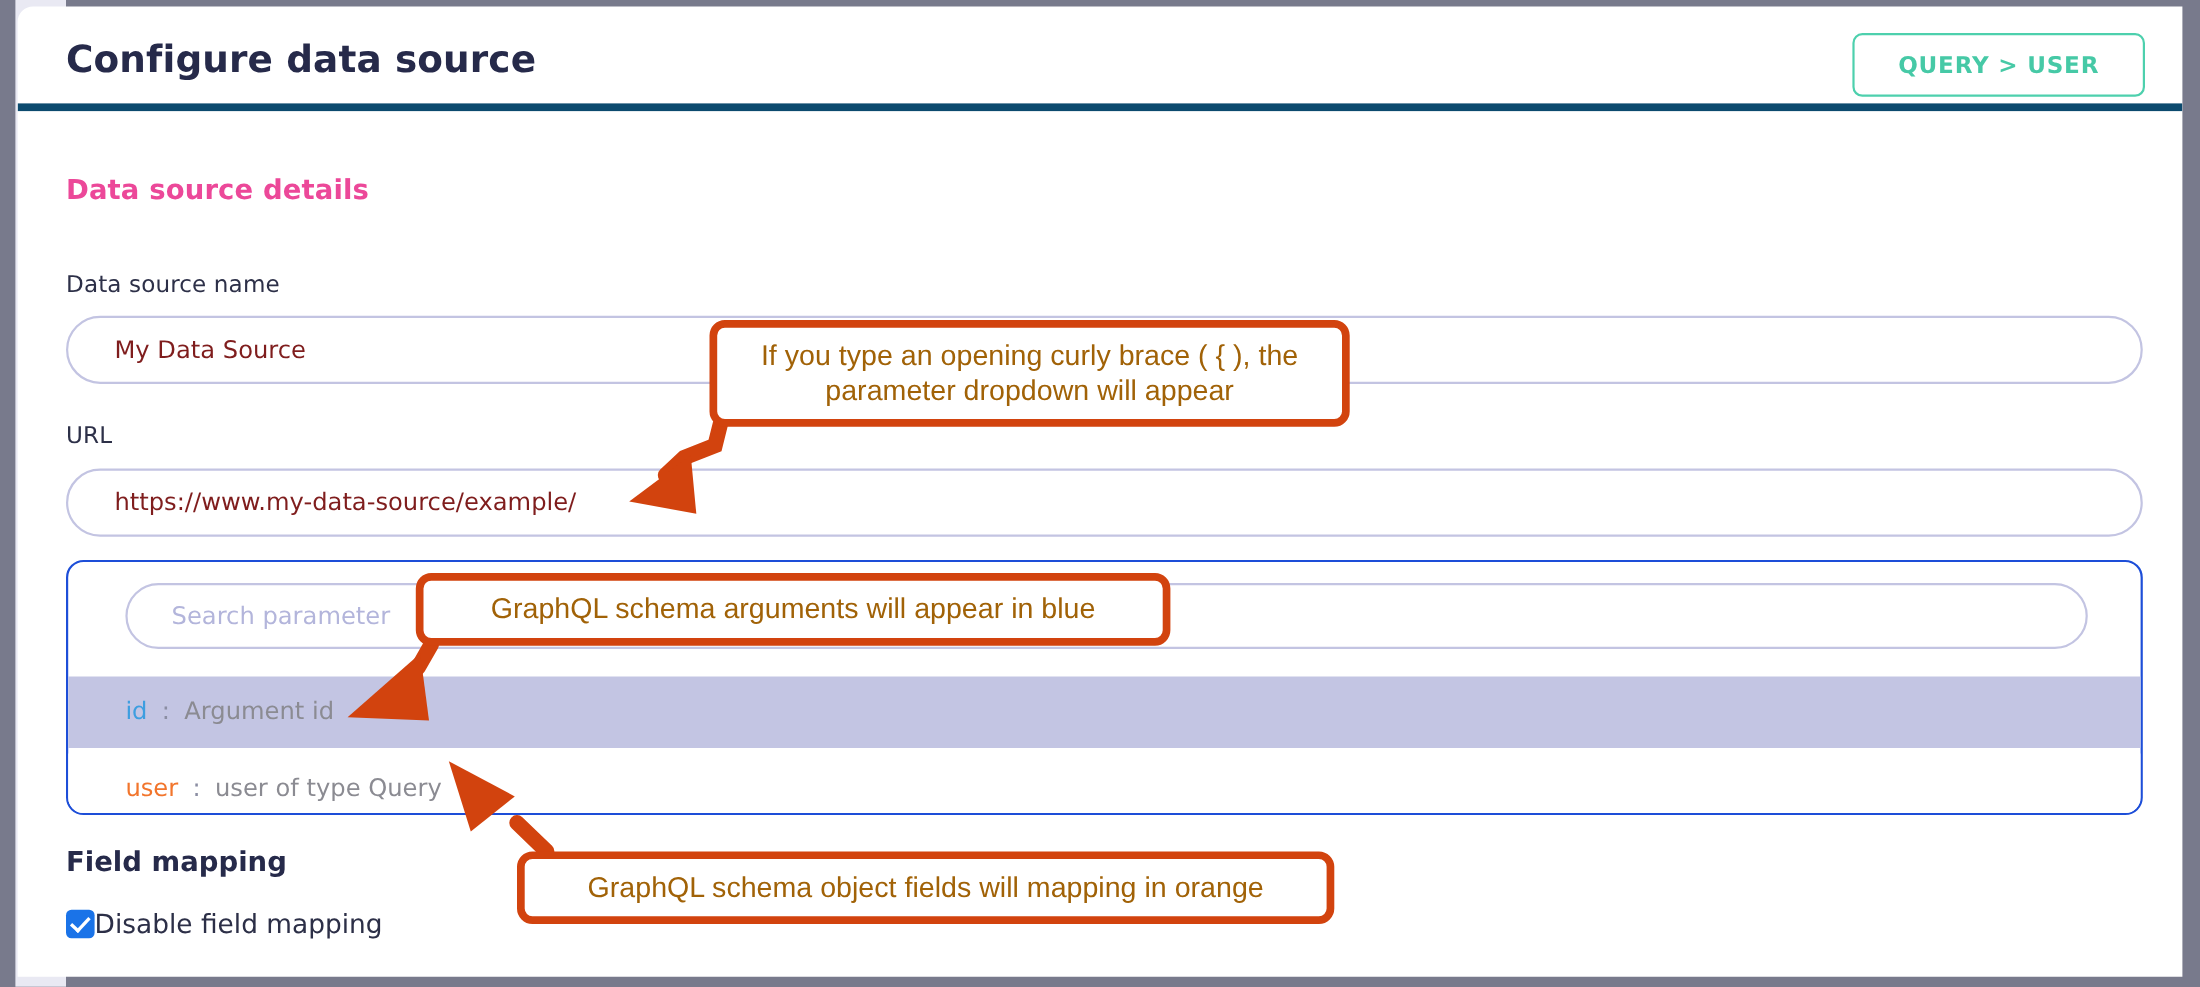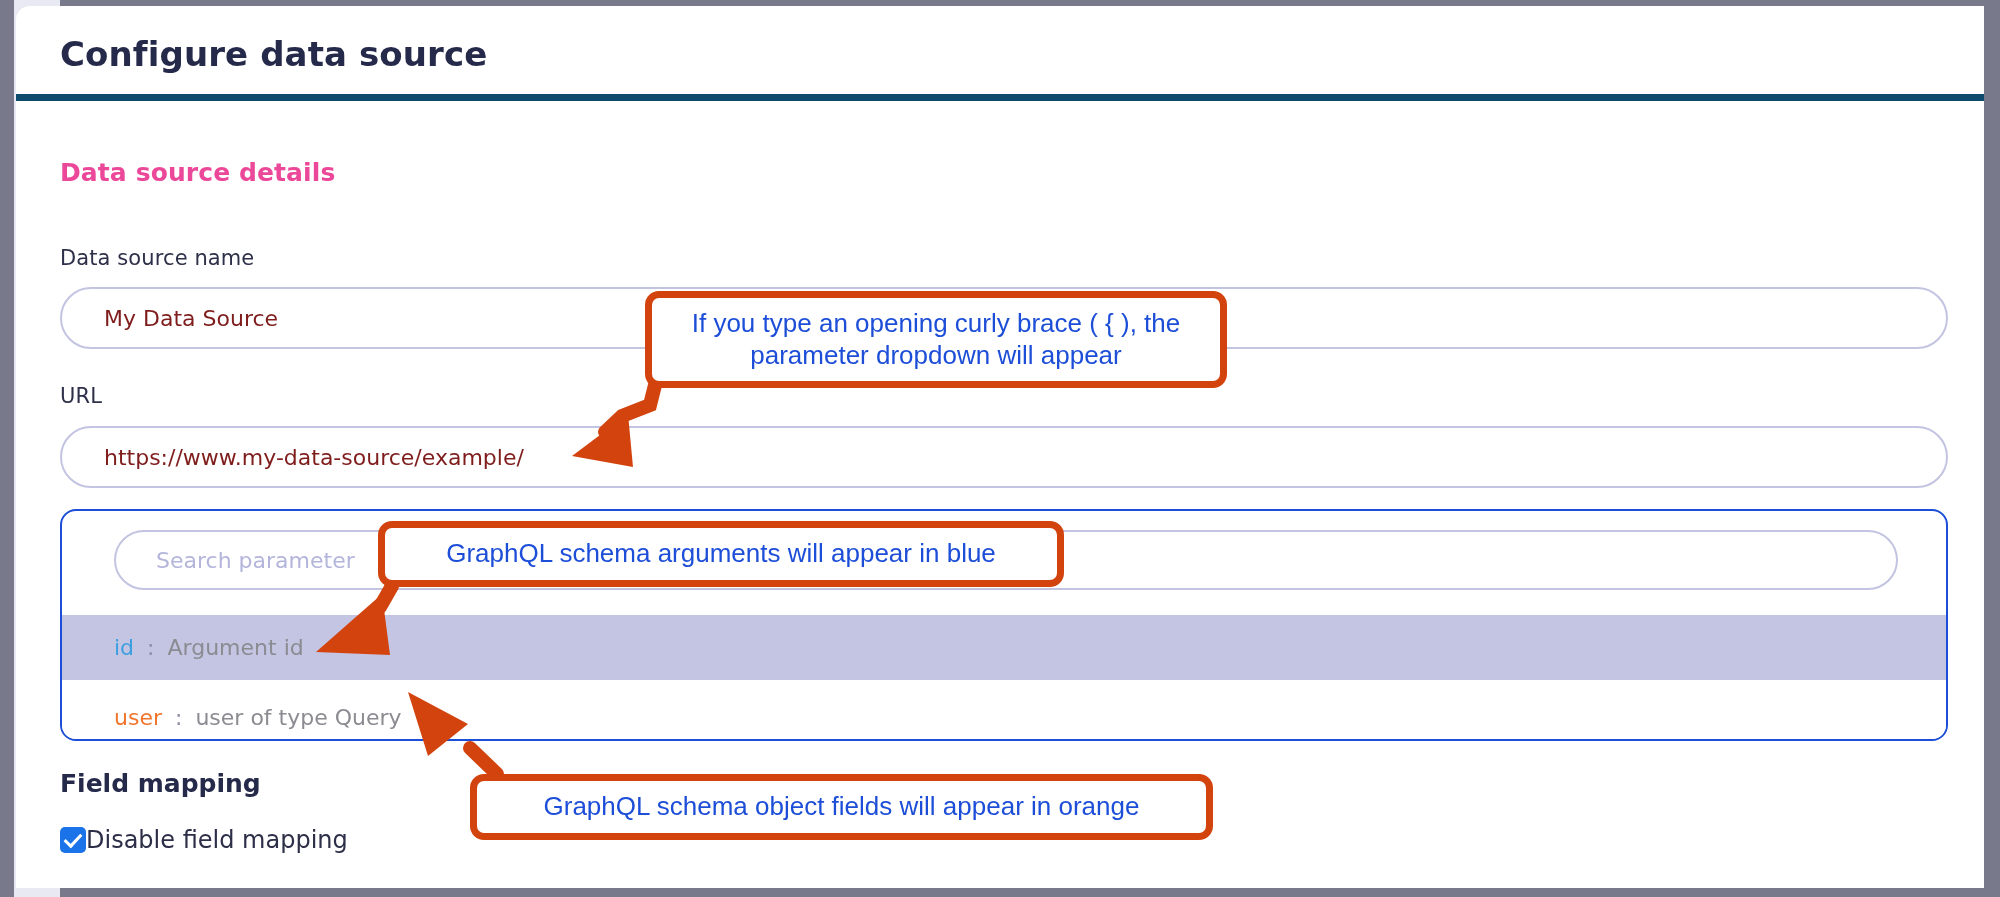--- a/index.html
+++ b/index.html
@@ -228,21 +228,21 @@
     border: 7px solid #d2430e;
     border-radius: 14px;
     background: #ffffff;
     box-sizing: border-box;
     display: flex;
     align-items: center;
     justify-content: center;
     text-align: center;
     font-family: "Liberation Sans", sans-serif;
     font-size: 26px;
-    color: #1d4ed8;
+    color: #a16207;
     line-height: 1.22;
     padding: 4px 18px;
   }
   #callout-curly-brace {
     left: 645px;
     top: 291px;
     width: 582px;
     height: 97px;
   }
   #callout-arguments-blue {
@@ -261,20 +261,21 @@
 </head>
 <body>
 
 <div id="frame">
   <div id="lavender-gutter"></div>
 
   <div id="card">
 
     <div id="header">
       <div id="page-title">Configure data source</div>
+      <div id="query-user-button">QUERY &gt; USER</div>
     </div>
 
     <div id="section-title">Data source details</div>
 
     <div class="field-label" id="label-name">Data source name</div>
     <div class="text-input" id="input-name">My Data Source</div>
 
     <div class="field-label" id="label-url">URL</div>
     <div class="text-input" id="input-url">https://www.my-data-source/example/</div>
 
@@ -309,14 +310,14 @@
 
     <path d="M 392,586 L 380,607" stroke="#d2430e" stroke-width="14" fill="none" stroke-linecap="round"></path>
     <polygon points="316,652 382,594 390,655" fill="#d2430e"></polygon>
 
     <path d="M 497,774 L 470,748" stroke="#d2430e" stroke-width="14" fill="none" stroke-linecap="round"></path>
     <polygon points="408,692 468,724 428,756" fill="#d2430e"></polygon>
   </svg>
 
   <div class="callout" id="callout-curly-brace">If you type an opening curly brace ( { ), the parameter dropdown will appear</div>
   <div class="callout" id="callout-arguments-blue">GraphQL schema arguments will appear in blue</div>
-  <div class="callout" id="callout-object-fields-orange">GraphQL schema object fields will appear in orange</div>
+  <div class="callout" id="callout-object-fields-orange">GraphQL schema object fields will mapping in orange</div>
 </div>
 
 </body></html>

